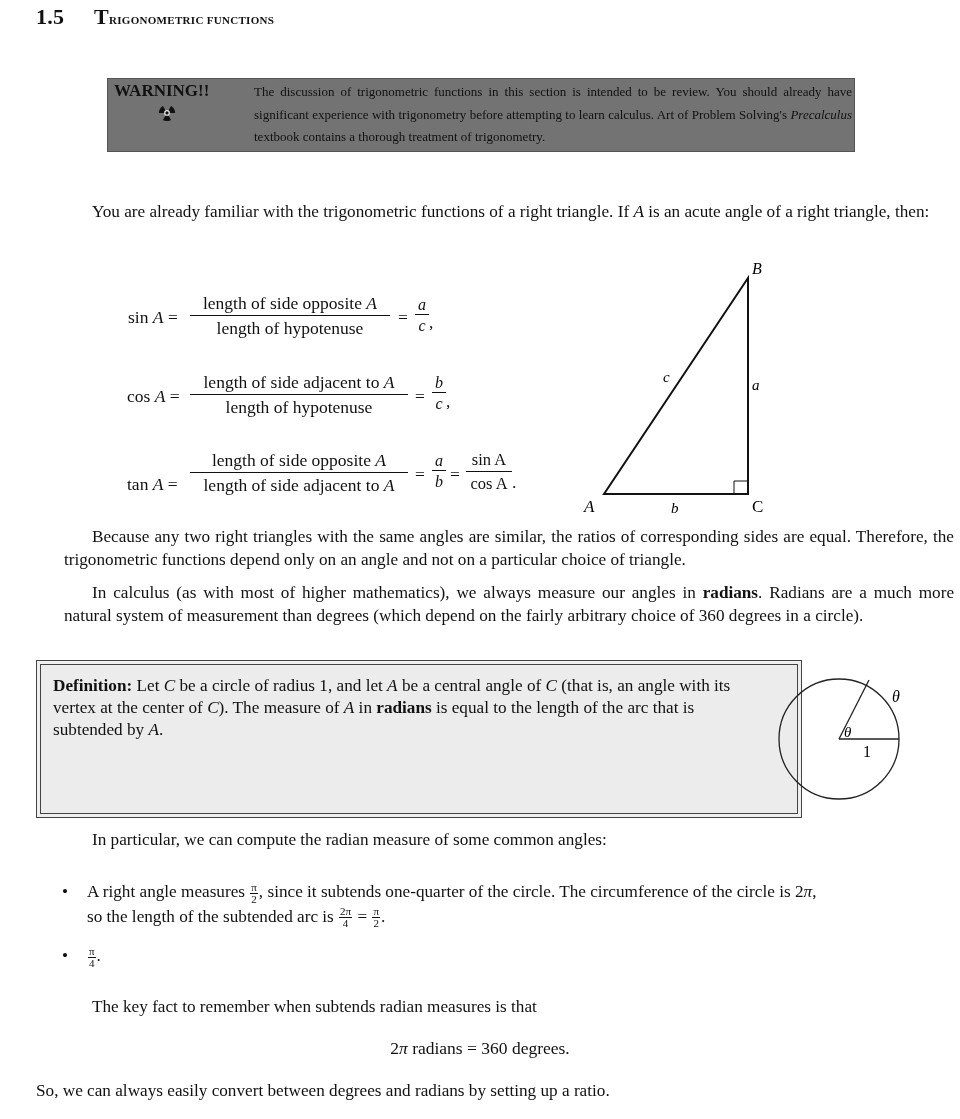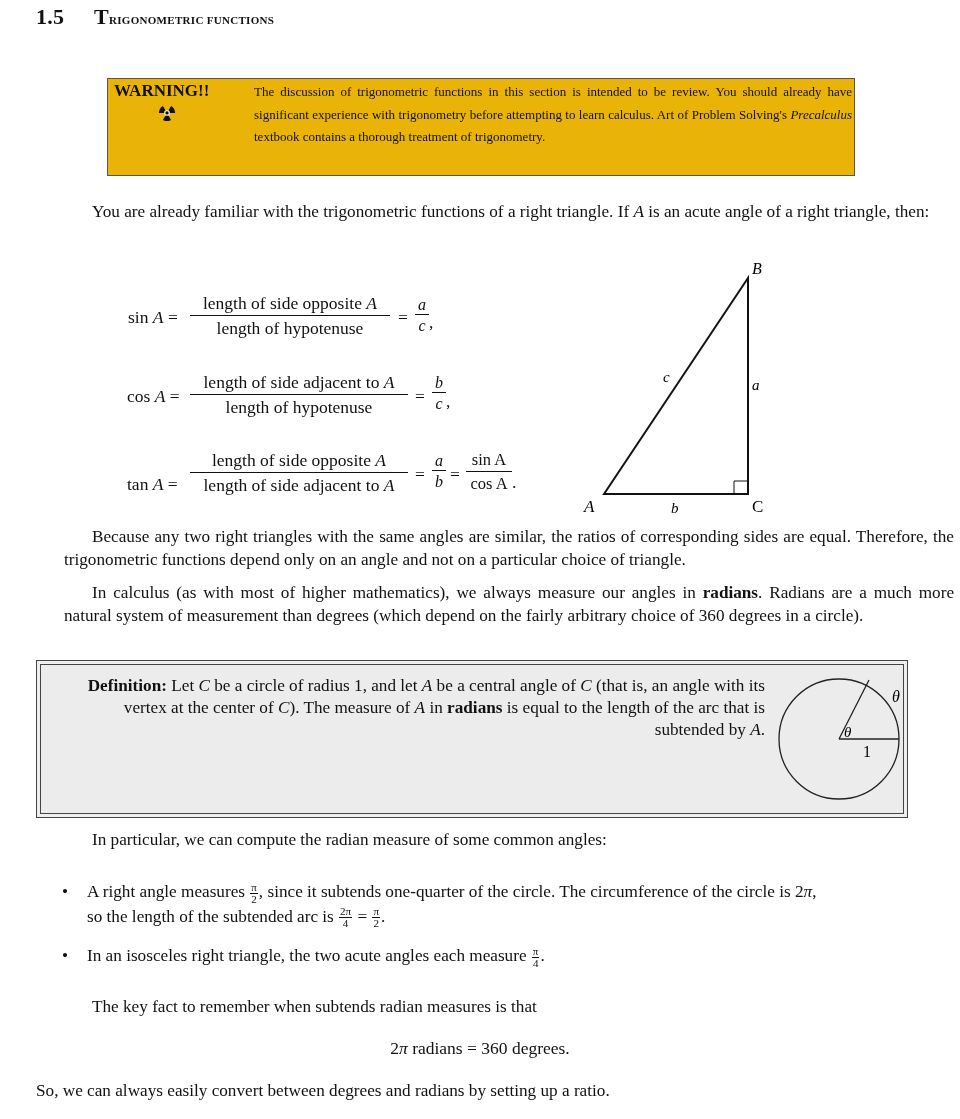--- a/index.html
+++ b/index.html
@@ -14,44 +14,44 @@
   .b { font-weight: bold; }
 
   
   .heading { left: 36px; top: 4px; font-size: 22px; font-weight: bold; letter-spacing: 0.3px; }
   .heading .num { display: inline-block; width: 58px; }
   .heading .sc-big { font-size: 22px; }
   .heading .sc-small { font-size: 11px; }
 
   
   .warning {
-    left: 107px; top: 78px; width: 748px; height: 98px;
-    background: #eab308; border: 1px solid #555; box-sizing: border-box;
+    left: 107px; top: 78px; width: 748px; height: 74px;
+    background: #737373; border: 1px solid #555; box-sizing: border-box;
   }
   .warning-label { left: 6px; top: 2px; font-size: 17px; font-weight: bold; }
   .radiation-icon { left: 50px; top: 24px; width: 18px; height: 18px; }
   .warning-text { left: 146px; top: 2px; width: 598px; font-size: 13px; line-height: 22.5px; text-align: justify; }
 
   .para { left: 36px; width: 890px; font-size: 17.2px; line-height: 22.5px; text-align: justify; }
   .indent { text-indent: 28px; margin-left: 28px; }
 
   
   .eq { font-size: 17.5px; }
   .eq .lhs { position: absolute; text-align: right; white-space: nowrap; }
   .frac { position: absolute; text-align: center; white-space: nowrap; }
   .frac .num-l { display: block; border-bottom: 1px solid #111; padding: 0 2px 1px 2px; }
   .frac .den-l { display: block; padding-top: 2px; }
   .eqsign { position: absolute; }
   .small-frac { font-size: 16px; }
   .small-frac .num-l { padding: 0 0 0 0; }
 
   
   .def-outer {
-    left: 36px; top: 660px; width: 872px; height: 158px;
-    border: 1px solid #444; box-sizing: border-box; background: #efefef; text-align: right;
+    left: 36px; top: 660px; width: 766px; height: 158px;
+    border: 1px solid #444; box-sizing: border-box; background: #efefef;
   }
   .def-inner {
     left: 3px; top: 3px; right: 3px; bottom: 3px;
     border: 1px solid #444; background: #ececec;
   }
   .def-text { left: 12px; top: 10px; width: 712px; font-size: 17.2px; line-height: 22px; }
 
   .bullet-item { left: 62px; width: 866px; font-size: 17.2px; line-height: 23px; }
   .bullet-dot { position: absolute; left: 0; top: 0; }
   .bullet-body { margin-left: 25px; }
@@ -159,20 +159,20 @@
 
 <div class="abs para indent serif" style="top:829px;">In particular, we can compute the radian measure of some common angles:</div>
 
 <div class="abs bullet-item serif" style="top:880px;">
   <span class="bullet-dot">•</span>
   <div class="bullet-body"><span>A right angle measures </span><span class="inline-frac"><span class="n">π</span><span class="d">2</span></span><span>, since it subtends one-quarter of the circle. The circumference of the circle is 2</span><span class="it">π</span><span>,</span><br><span>so the length of the subtended arc is </span><span class="inline-frac"><span class="n">2π</span><span class="d">4</span></span><span> = </span><span class="inline-frac"><span class="n">π</span><span class="d">2</span></span><span>.</span></div>
 </div>
 
 <div class="abs bullet-item serif" style="top:944px;">
   <span class="bullet-dot">•</span>
-  <div class="bullet-body"><span>In an isosceles right triangle, the two acute angles each measure </span><span class="inline-frac"><span class="n">π</span><span class="d">4</span></span><span>.</span></div>
+  <div class="bullet-body"><span class="inline-frac"><span class="n">π</span><span class="d">4</span></span><span>.</span></div>
 </div>
 
 <div class="abs para indent serif" style="top:996px;">The key fact to remember when subtends radian measures is that</div>
 
 <div class="abs serif" style="left:0; width:960px; top:1038px; text-align:center; font-size:17.5px;"><span>2</span><span class="it">π</span><span> radians = 360 degrees.</span></div>
 
 <div class="abs para serif" style="top:1080px;">So, we can always easily convert between degrees and radians by setting up a ratio.</div>
 
 </body></html>

